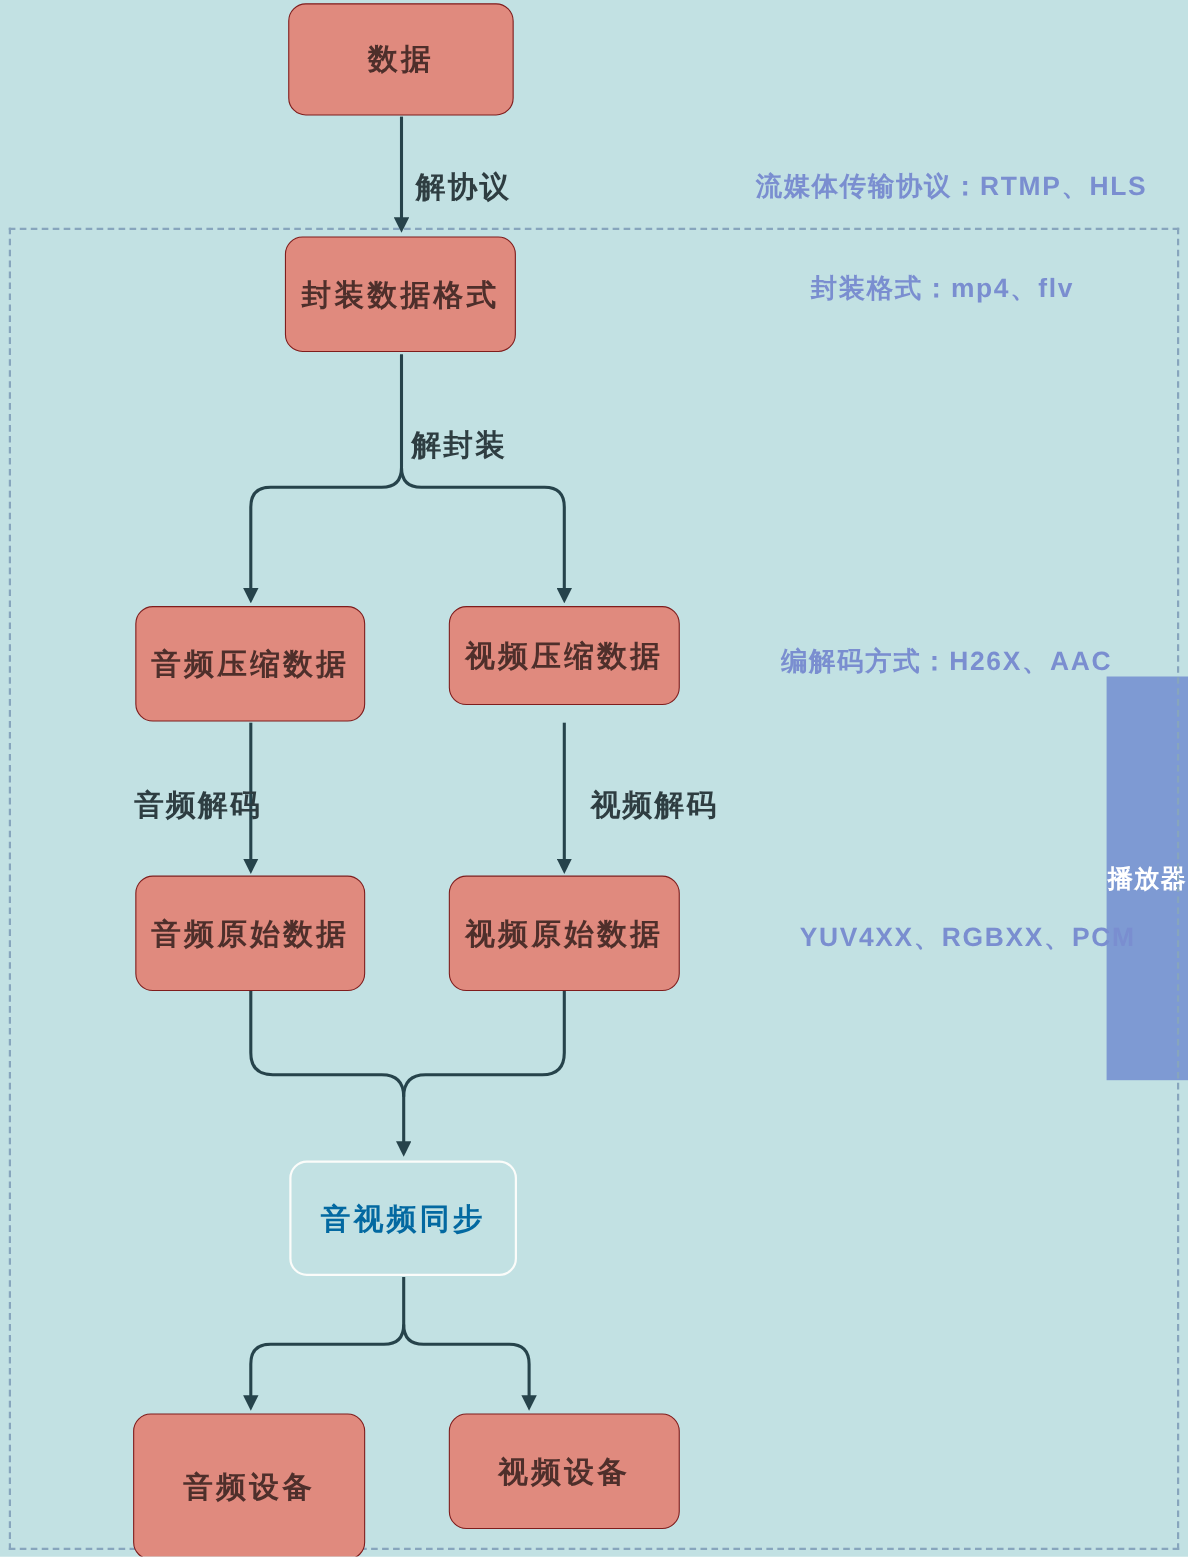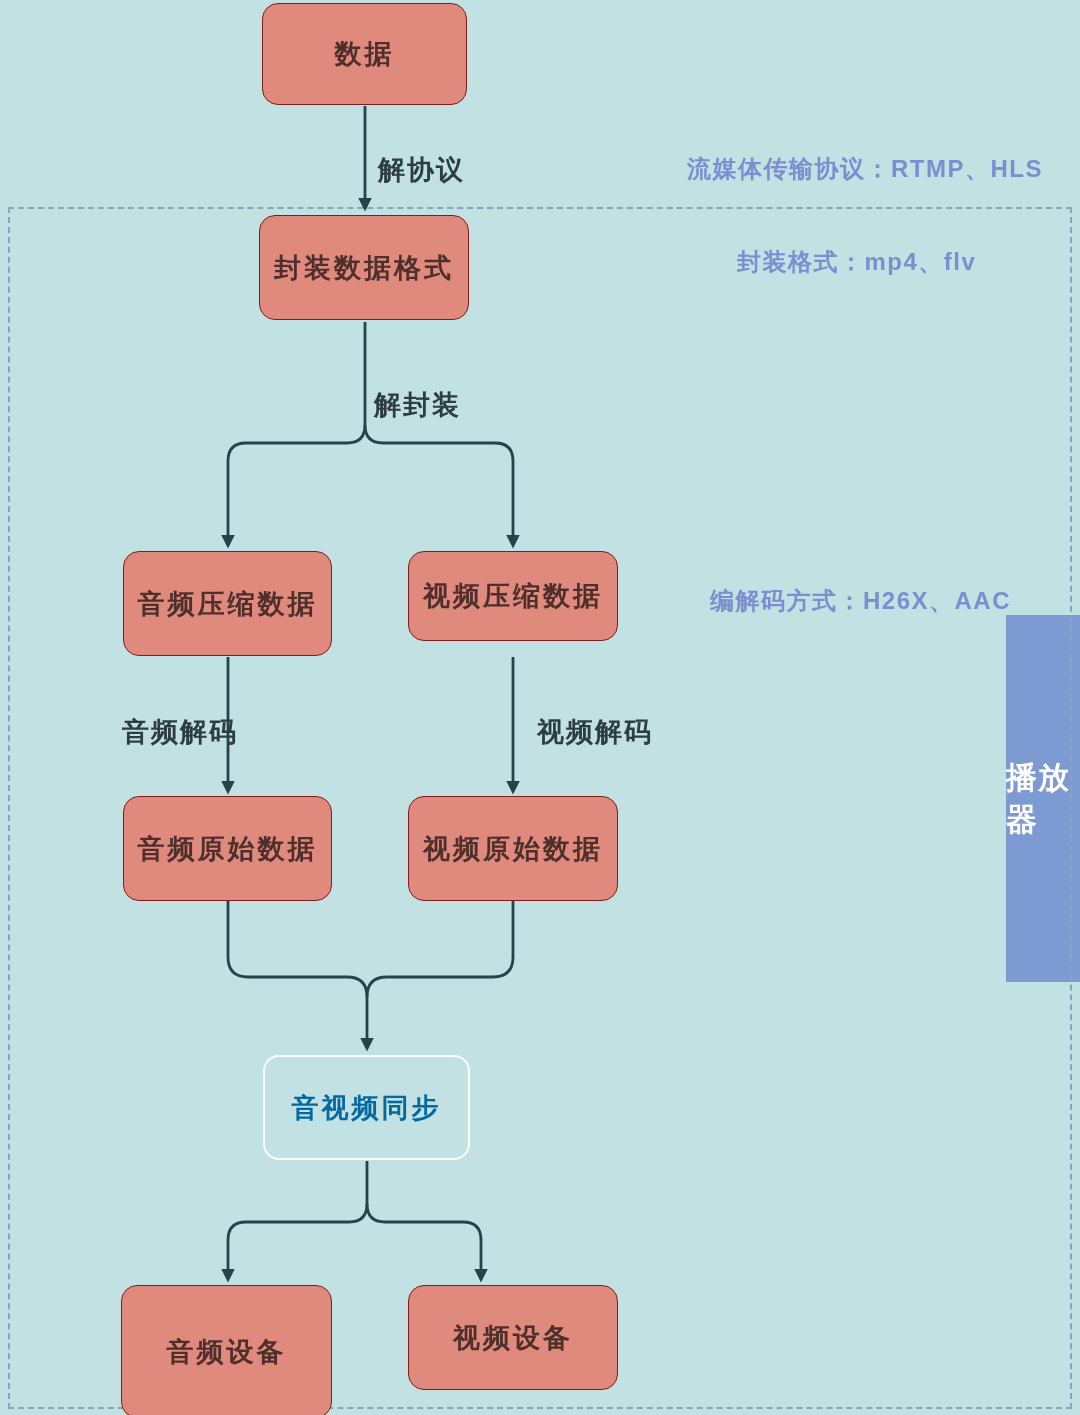--- a/index.html
+++ b/index.html
@@ -13,21 +13,21 @@
     overflow: hidden;
   }
 
   .player-bar {
     position: absolute;
     left: 1006px; top: 615px;
     width: 74px; height: 367px;
     background: #7e9ad3;
     color: #ffffff;
     display: flex; align-items: center; justify-content: center;
-    font-size: 31px; font-weight: 600; letter-spacing: 1px;
+    font-size: 23px; font-weight: 600; letter-spacing: 1px;
     z-index: 1;
   }
 
   .dashed-region {
     position: absolute;
     left: 8px; top: 207px;
     width: 1060px; height: 1198px;
     border: 2px dashed #87a5bd;
     z-index: 2;
     pointer-events: none;
@@ -142,15 +142,16 @@
   <div class="edge-label" style="left:122px; top:714px;">音频解码</div>
 
   <div class="edge-label" style="left:537px; top:714px;">视频解码</div>
 
   <div class="annotation" style="left:687px; top:153px;">流媒体传输协议：RTMP、HLS</div>
 
   <div class="annotation" style="left:737px; top:246px;">封装格式：mp4、flv</div>
 
   <div class="annotation" style="left:710px; top:585px;">编解码方式：H26X、AAC</div>
 
+  <div class="annotation" style="left:727px; top:836px;">YUV4XX、RGBXX、PCM</div>
 
 
 </div>
 
 </body></html>

